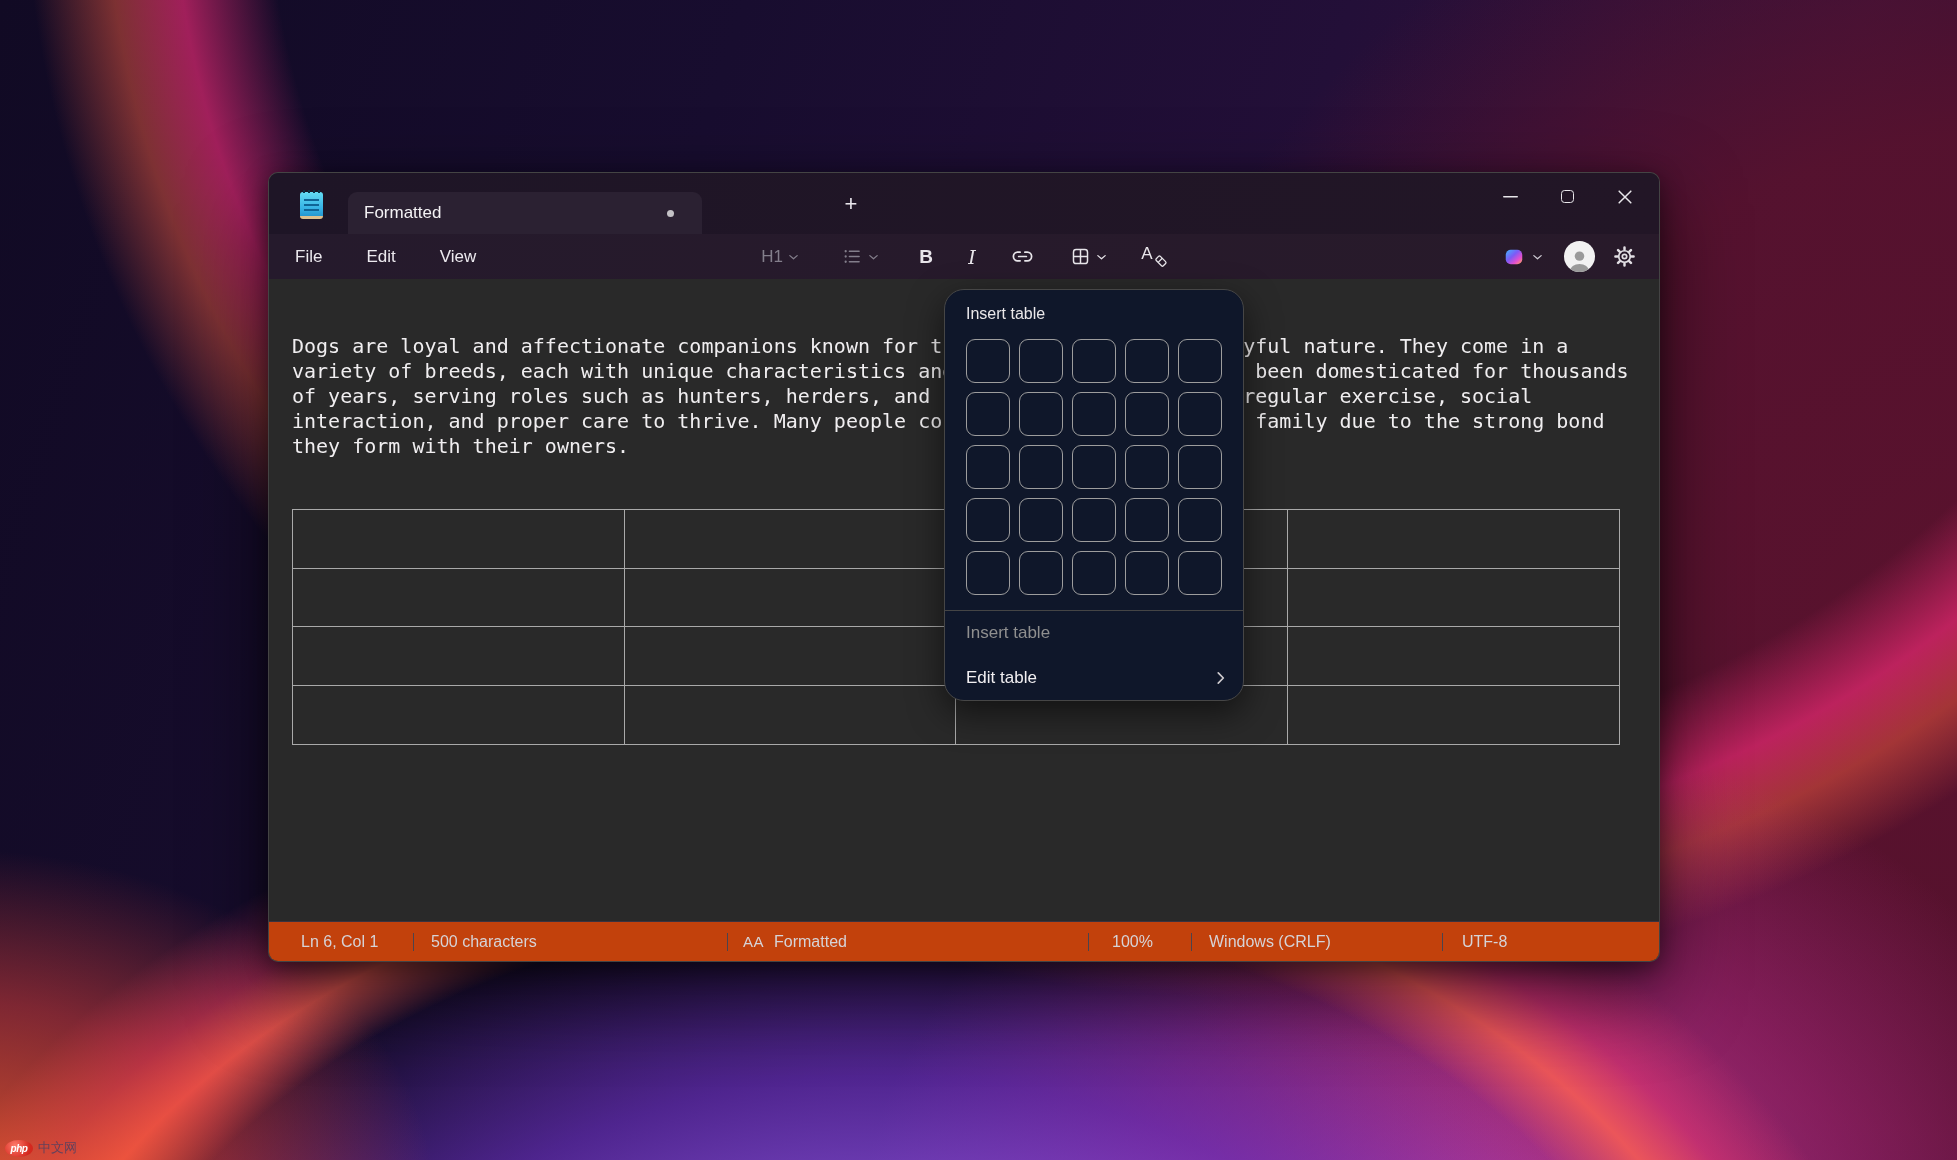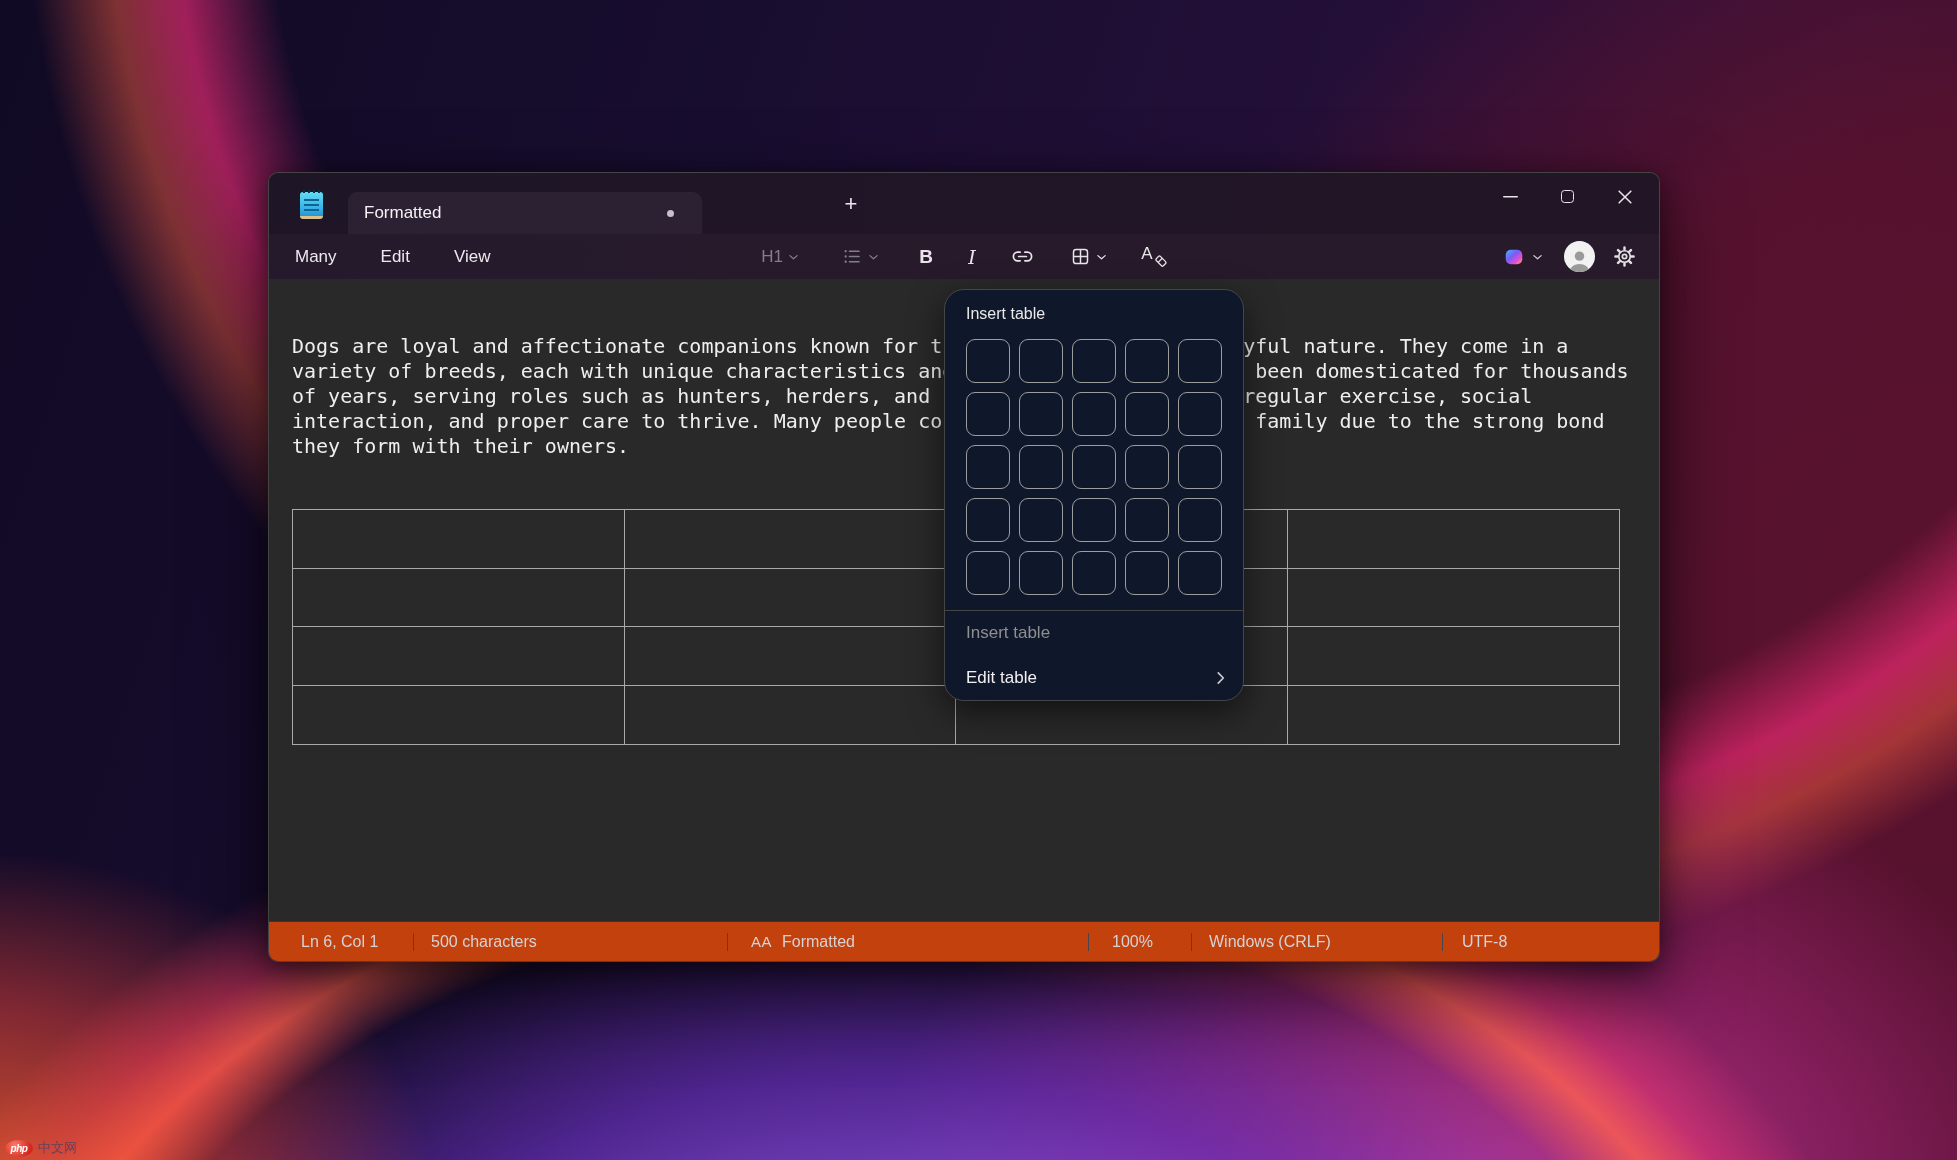--- a/index.html
+++ b/index.html
@@ -97,21 +97,21 @@
   .doc-cell:nth-child(4n) { border-right:none; }
   .doc-cell:nth-last-child(-n+4) { border-bottom:none; }
 
   
   .statusbar { flex:none; height:40px; background:#c2410c; border-top:1px solid #3a3240;
     display:flex; align-items:center; font-size:16px; color:#d6d3d7; }
   .seg { display:flex; align-items:center; height:100%; position:relative; }
   .seg-sep::before { content:""; position:absolute; left:0; top:11px; width:1px; height:18px; background:#4b434d; }
   .s1 { width:144px; padding-left:32px; }
   .s2 { width:314px; padding-left:18px; }
-  .s3 { width:361px; padding-left:24px; gap:10px; }
+  .s3 { width:361px; padding-left:16px; gap:10px; }
   .s4 { width:103px; padding-left:24px; }
   .s5 { width:251px; padding-left:18px; }
   .s6 { flex:1; padding-left:20px; }
   .aa-icon { font-size:15px; font-weight:500; letter-spacing:.5px; color:#d6d3d7; }
 
   
   .dropdown { position:absolute; left:675px; top:116px; width:300px; height:412px;
     background:#0f172a; border:1px solid #464646; border-radius:20px;
     box-shadow:0 12px 34px rgba(0,0,0,.55); z-index:10; }
   .dd-header { padding:15px 0 0 21px; font-size:16px; color:#eae8ea; }
@@ -160,21 +160,21 @@
         <button class="win-btn">
           <svg width="14" height="14" viewBox="0 0 12 12">
               <path d="M1 1l10 10M11 1L1 11" stroke="#e8e6ea" stroke-width="1.3" stroke-linecap="round"></path>
             </svg>
         </button>
       </div>
     </div>
 
     <div class="menurow">
       <div class="menus">
-        <button class="menu-btn">Many</button>
+        <button class="menu-btn">File</button>
         <button class="menu-btn">Edit</button>
         <button class="menu-btn">View</button>
       </div>
 
       <div class="toolbar">
         <button class="tb dim tb-h1">
           <span>H1</span>
           <svg class="chev" width="11" height="8" viewBox="0 0 12 8">
               <path d="M2 2.5l4 3.5 4-3.5" fill="none" stroke="currentColor" stroke-width="1.4" stroke-linecap="round" stroke-linejoin="round"></path>
             </svg>

